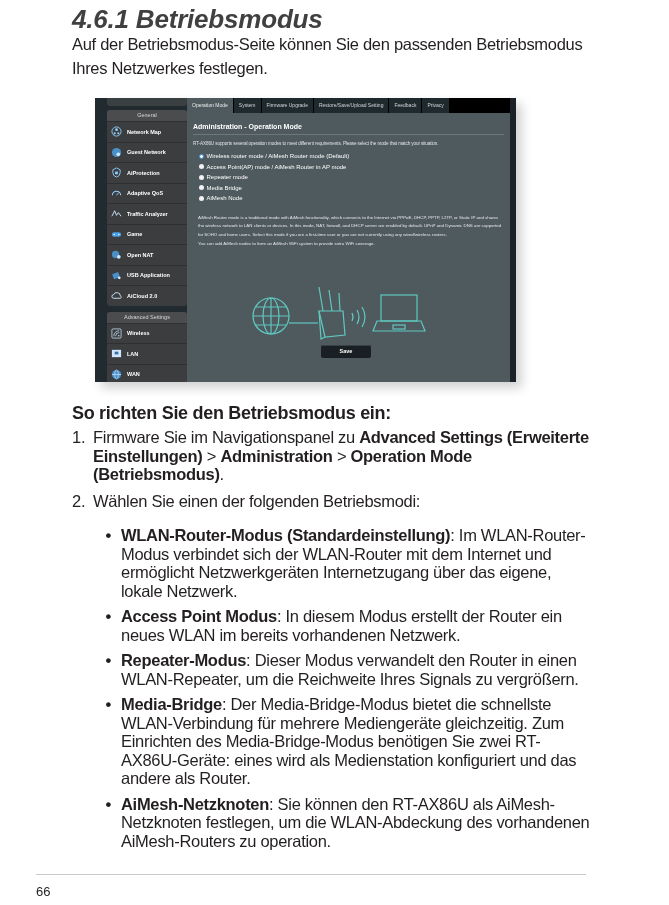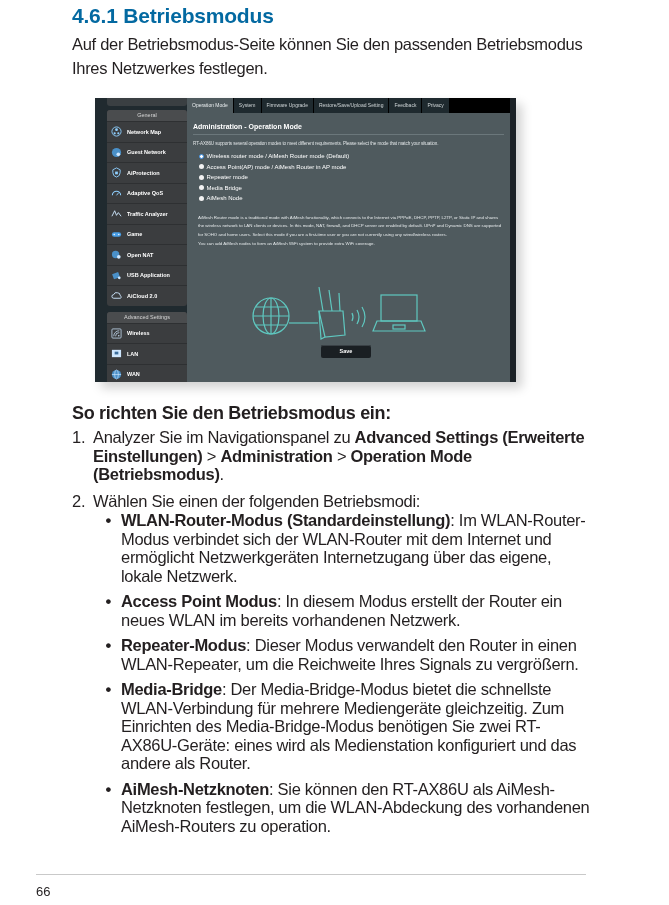--- a/index.html
+++ b/index.html
@@ -1,20 +1,20 @@
 <!DOCTYPE html>
 <html><head>
 <meta charset="utf-8">
 <style>
   html, body { margin:0; padding:0; background:#ffffff; }
   body { width:669px; height:905px; position:relative; overflow:hidden;
          font-family:"Liberation Sans", sans-serif; color:#231f20; }
 
-  .section-title { position:absolute; left:72px; top:4px; font-size:21px; font-weight:bold;
-                   color:#0369a1; letter-spacing:-0.2px; }
+  .section-title { position:absolute; left:72px; top:4px; font-size:26px; font-weight:bold;
+                   color:#404040; letter-spacing:-0.2px;font-style:italic; }
   .intro { position:absolute; left:72px; top:32px; width:520px; font-size:16.5px; line-height:24px;
            letter-spacing:-0.3px; }
 
   
   .shot { position:absolute; left:95px; top:98px; width:421px; height:284px; background:#1b2126;
           box-shadow:6px 6px 10px rgba(0,0,0,0.18); overflow:hidden; font-family:"Liberation Sans", sans-serif; }
   .shot .leftbar { position:absolute; left:0; top:0; width:92px; height:284px; background:#202a2f; }
   .shot .topstub { position:absolute; left:12px; top:0; width:80px; height:8px; background:#3a3f42; border-radius:0 0 3px 3px; }
   .shot .menu { position:absolute; left:12px; top:12px; width:80px; }
   .shot .grp { background:#3b3d3f; border-radius:3px; margin-bottom:6px; overflow:hidden; }
@@ -260,26 +260,26 @@
     </svg>
     <div class="save">Save</div>
   </div>
   <div class="rstrip"></div>
 </div>
 
 <div class="howto">So richten Sie den Betriebsmodus ein:</div>
 <div class="steps">
   <div class="step">
     <span class="num">1.</span>
-    <span class="txt"><span>Analyzer Sie im Navigationspanel zu </span><b>Advanced Settings (Erweiterte Einstellungen)</b><span> &gt; </span><b>Administration</b><span> &gt; </span><b>Operation Mode (Betriebsmodus)</b><span>.</span></span>
+    <span class="txt"><span>Firmware Sie im Navigationspanel zu </span><b>Advanced Settings (Erweiterte Einstellungen)</b><span> &gt; </span><b>Administration</b><span> &gt; </span><b>Operation Mode (Betriebsmodus)</b><span>.</span></span>
   </div>
   <div class="step" style="margin-bottom:0">
     <span class="num">2.</span>
     <div class="txt">
-      <div style="margin-bottom:1px">Wählen Sie einen der folgenden Betriebsmodi:</div>
+      <div style="margin-bottom:16px">Wählen Sie einen der folgenden Betriebsmodi:</div>
       <ul class="bullets" id="bullets">
           <li class="bullet">
             <span class="dot">•</span>
             <span class="btxt"><b>WLAN-Router-Modus (Standardeinstellung)</b><span>: Im WLAN-Router-Modus verbindet sich der WLAN-Router mit dem Internet und ermöglicht Netzwerkgeräten Internetzugang über das eigene, lokale Netzwerk.</span></span>
           </li>
           <li class="bullet">
             <span class="dot">•</span>
             <span class="btxt"><b>Access Point Modus</b><span>: In diesem Modus erstellt der Router ein neues WLAN im bereits vorhandenen Netzwerk.</span></span>
           </li>
           <li class="bullet">

